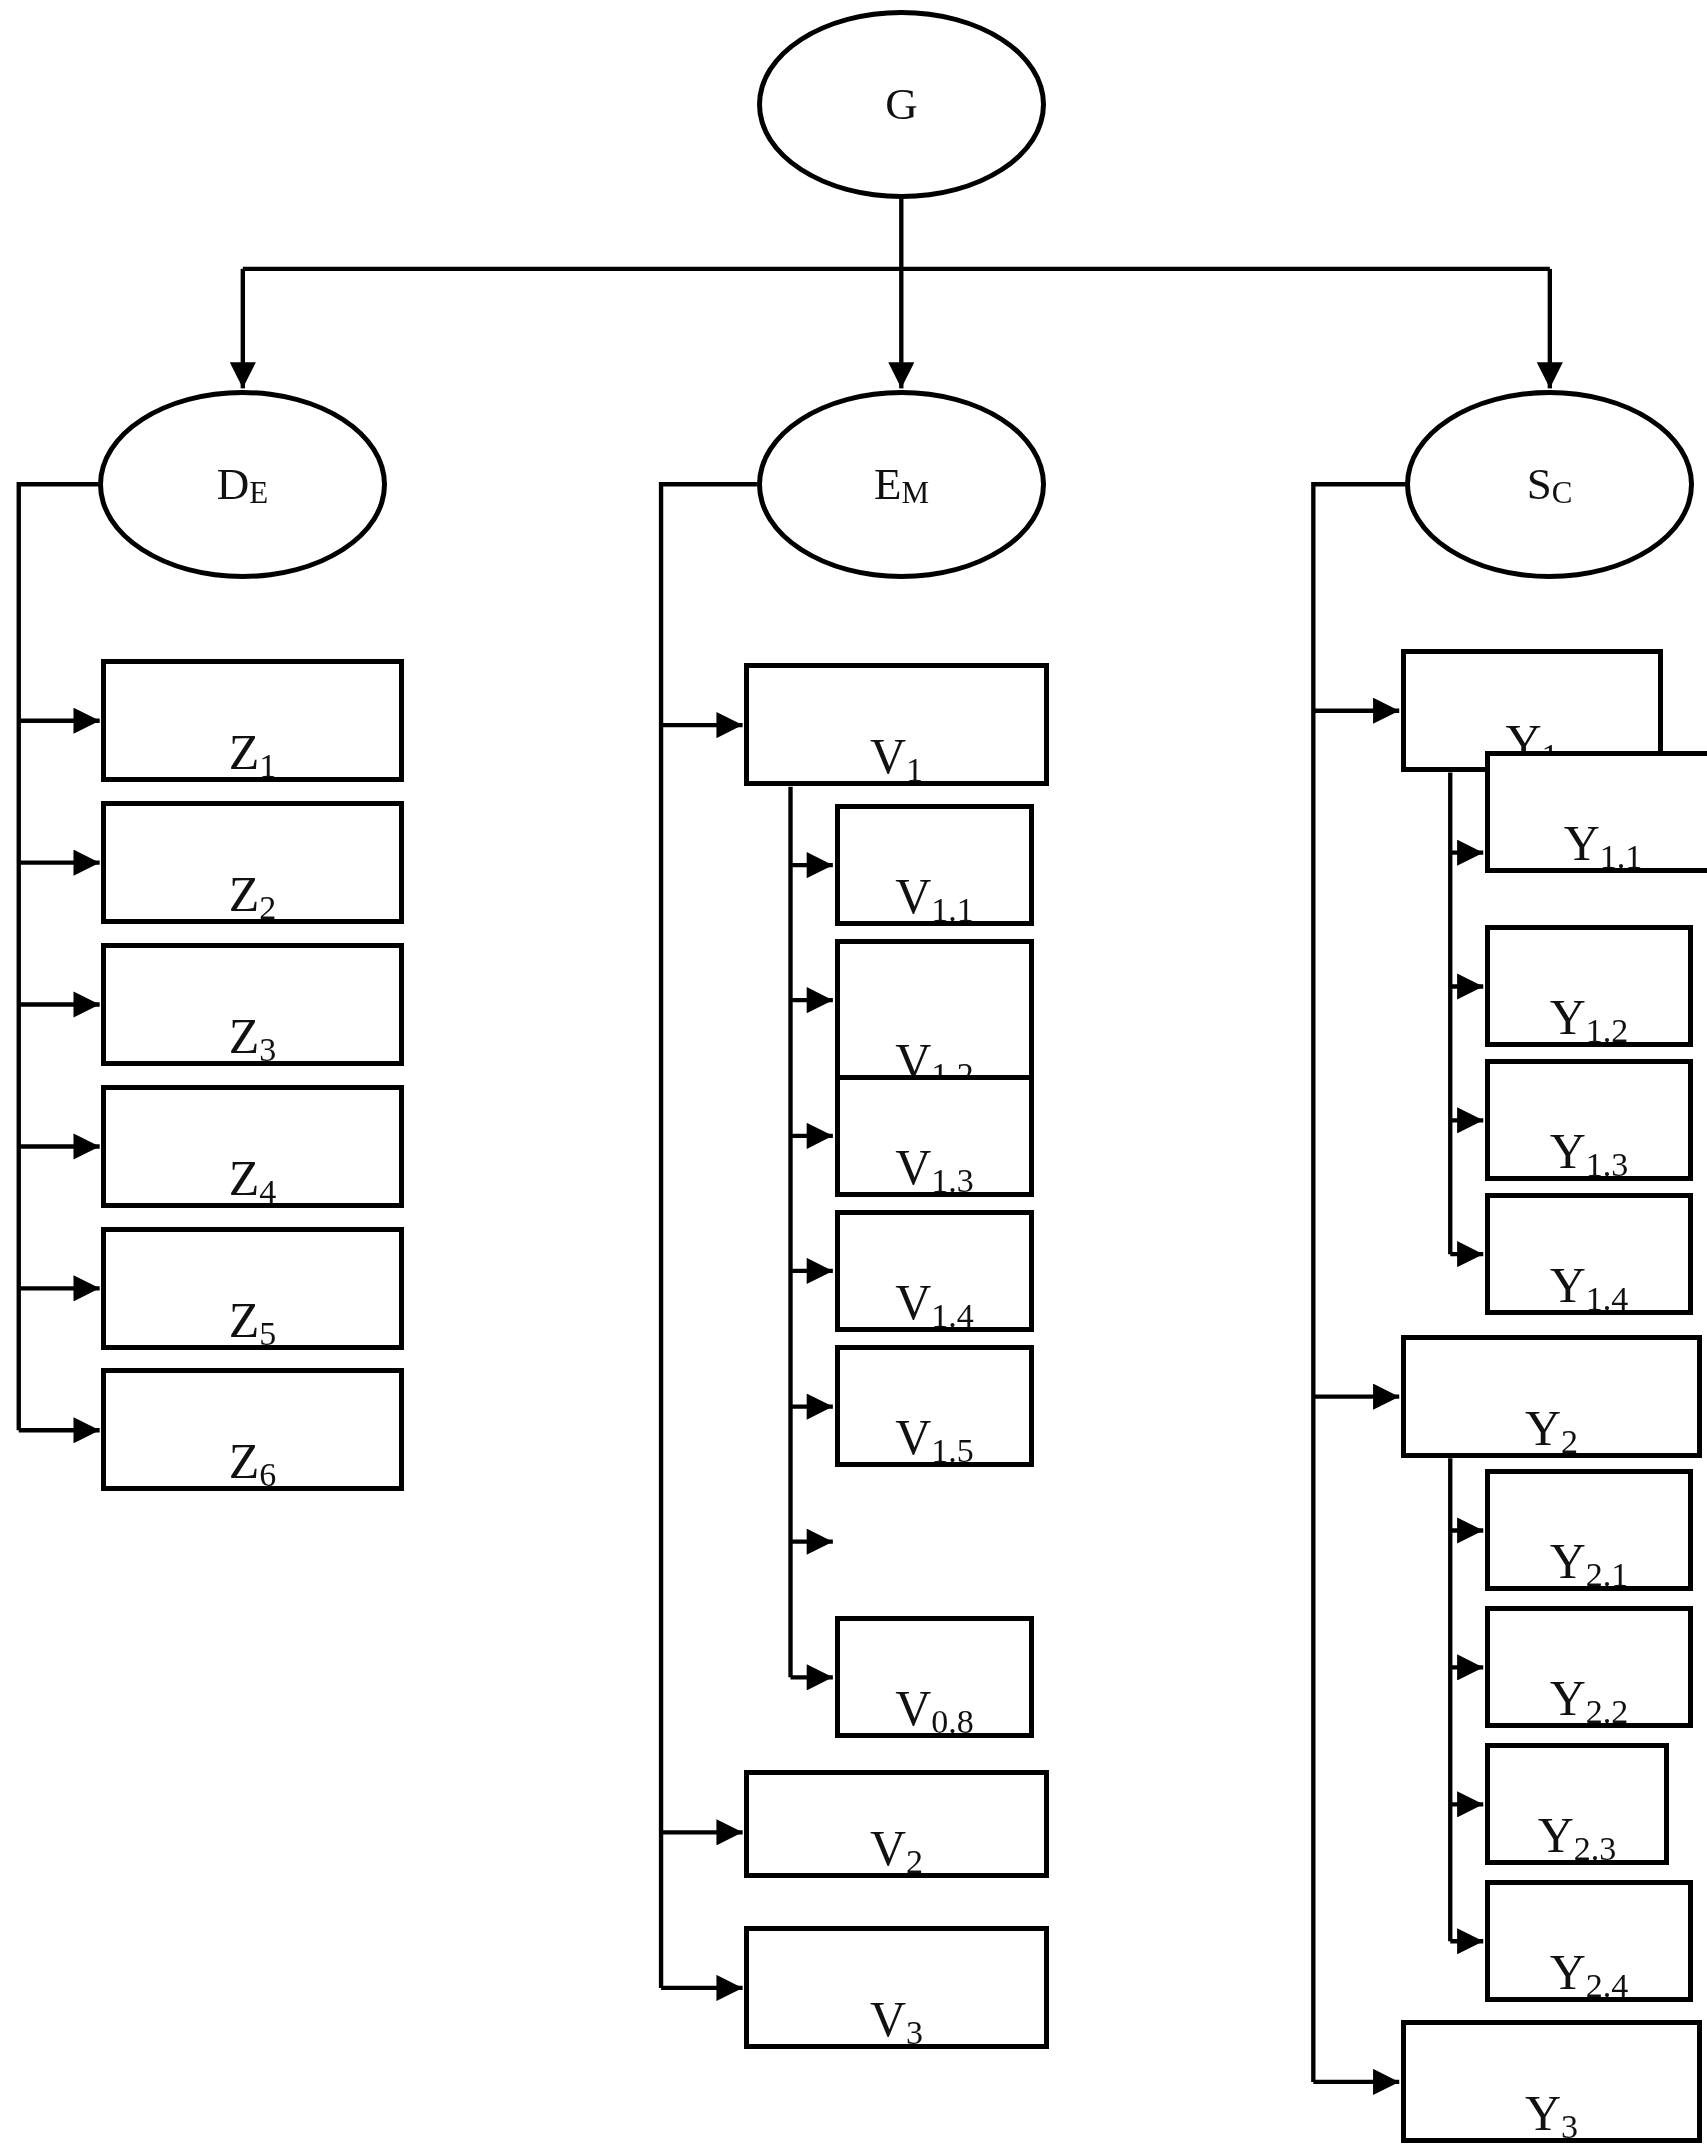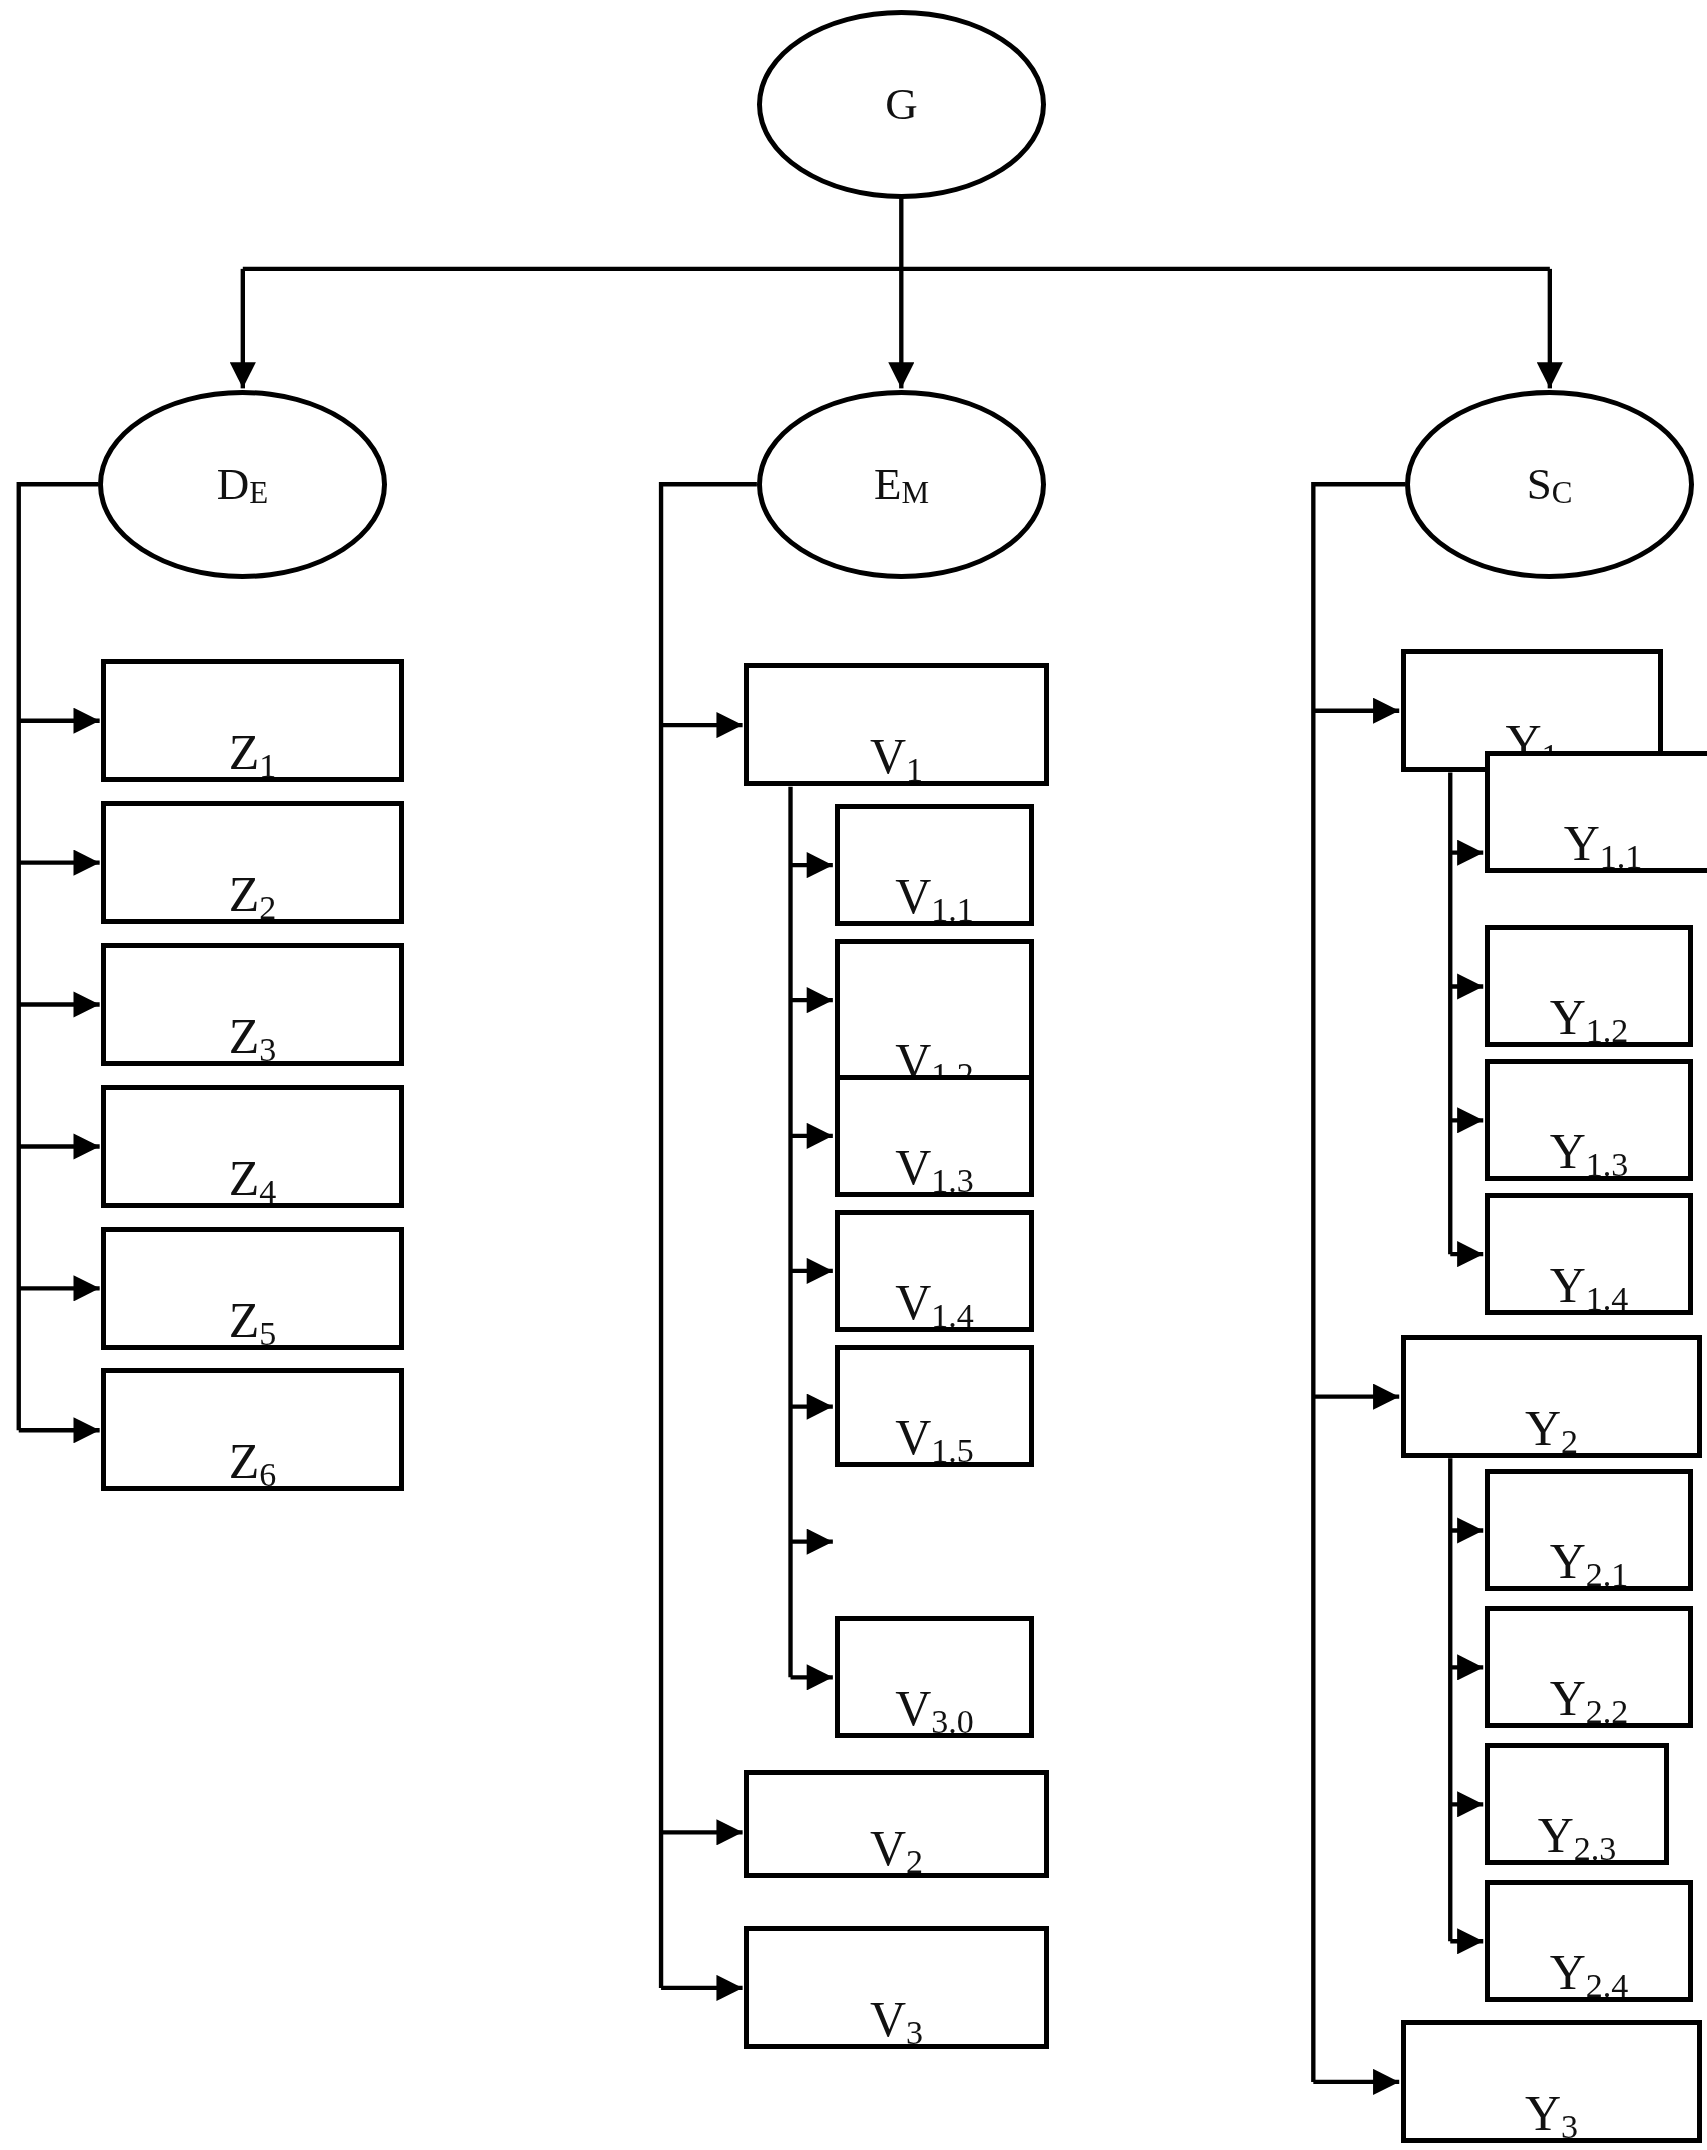--- a/index.html
+++ b/index.html
@@ -168,21 +168,21 @@
   <div class="node box" style="left:835px; top:1075px; width:199px; height:122px">
     <span class="lbl"><span>V</span><span class="sub">1.3</span></span>
   </div>
   <div class="node box" style="left:835px; top:1210px; width:199px; height:122px">
     <span class="lbl"><span>V</span><span class="sub">1.4</span></span>
   </div>
   <div class="node box" style="left:835px; top:1345px; width:199px; height:122px">
     <span class="lbl"><span>V</span><span class="sub">1.5</span></span>
   </div>
   <div class="node box" style="left:835px; top:1616px; width:199px; height:122px">
-    <span class="lbl"><span>V</span><span class="sub">3.0</span></span>
+    <span class="lbl"><span>V</span><span class="sub">0.8</span></span>
   </div>
   <div class="node box" style="left:744px; top:1770px; width:305px; height:108px">
     <span class="lbl"><span>V</span><span class="sub">2</span></span>
   </div>
   <div class="node box" style="left:744px; top:1926px; width:305px; height:123px">
     <span class="lbl"><span>V</span><span class="sub">3</span></span>
   </div>
 
   <div class="node box" style="left:1401px; top:649px; width:262px; height:123px">
     <span class="lbl"><span>Y</span><span class="sub">1</span></span>

